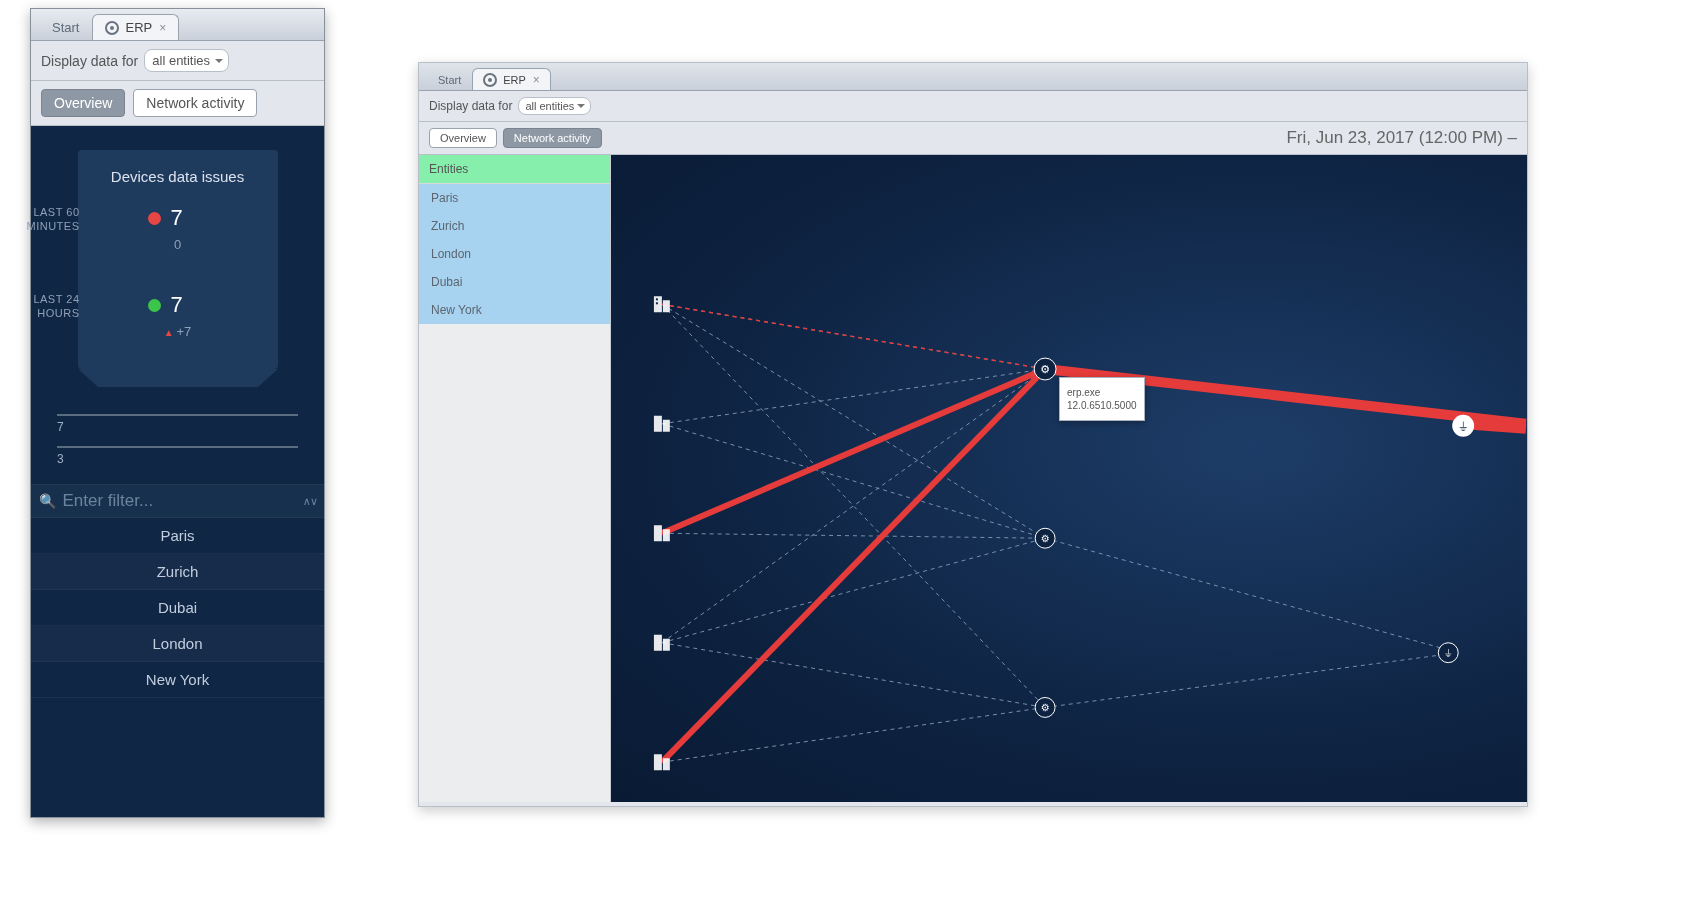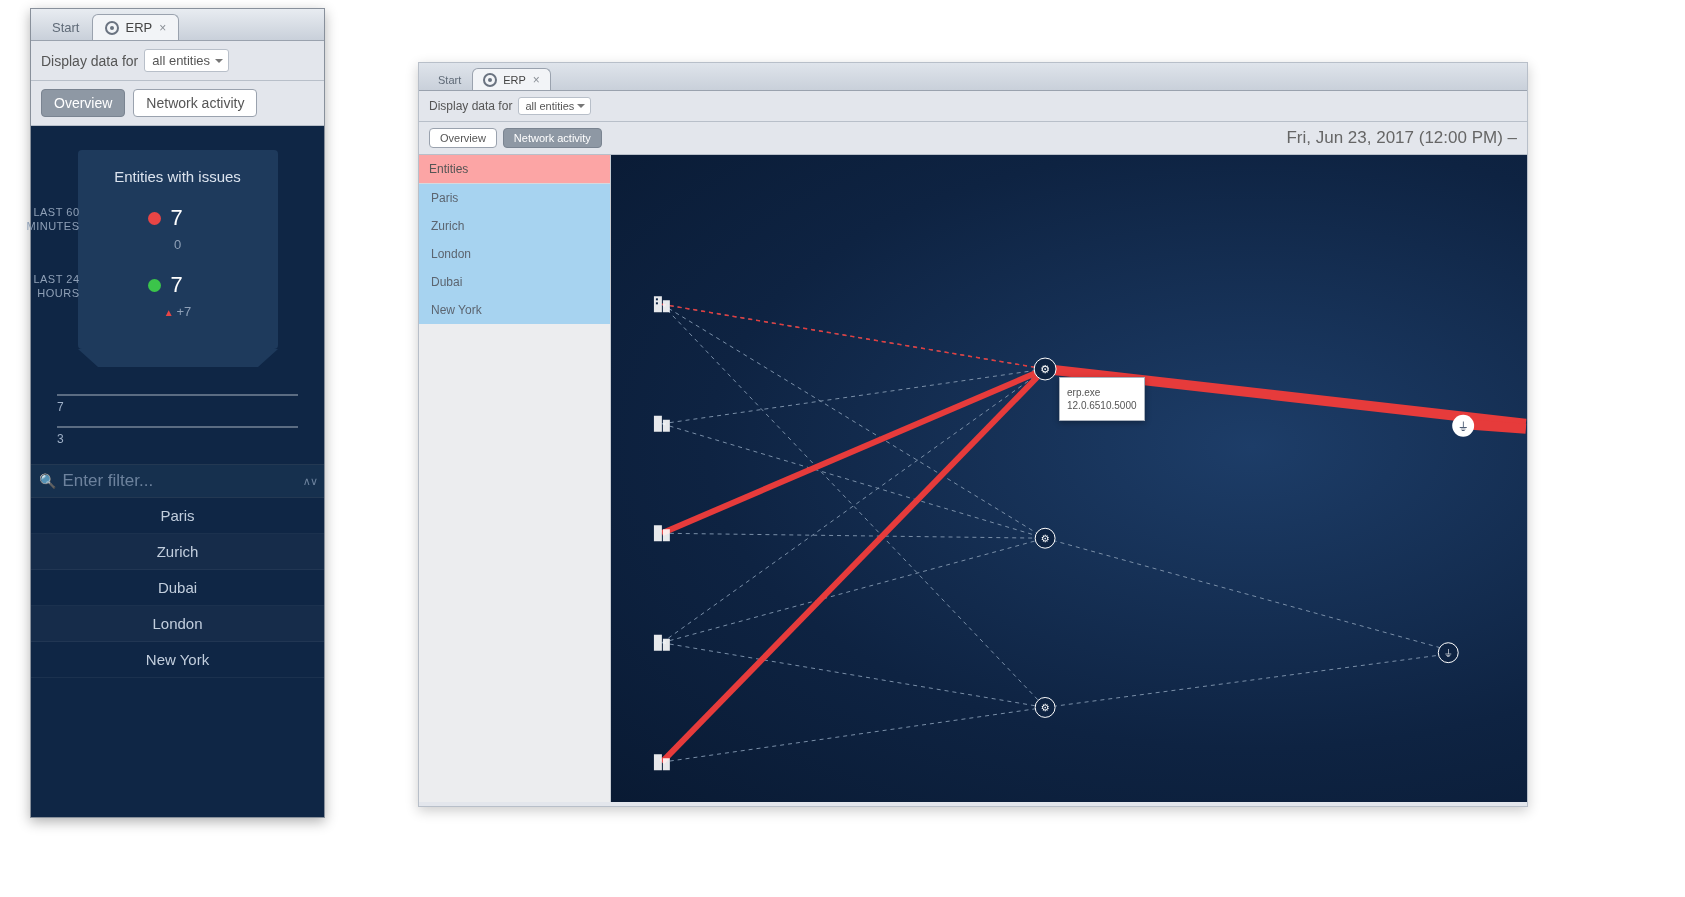--- a/index.html
+++ b/index.html
@@ -7,21 +7,21 @@
 
 
 .left-panel{position:absolute;left:30px;top:8px;width:295px;height:810px;background:#0f2645;border:1px solid #88909b;box-shadow:0 4px 12px rgba(0,0,0,.3)}
 .left-panel .tabstrip{height:32px;background:linear-gradient(#e8ecf1,#c9d0da);border-bottom:1px solid #9aa2ae;display:flex;align-items:flex-end;padding-left:8px}
 .tab{height:26px;padding:0 12px;font-size:13px;color:#5f6a77;display:flex;align-items:center;border:1px solid transparent;border-bottom:none;border-radius:6px 6px 0 0;background:transparent;cursor:pointer}
 .tab.active{background:#f2f4f7;border-color:#9aa2ae;color:#444}
 .tab .target-icon{width:14px;height:14px;border-radius:50%;border:2px solid #6a7380;margin-right:6px;display:inline-flex;align-items:center;justify-content:center}
 .tab .target-icon::after{content:"";width:4px;height:4px;border-radius:50%;background:#6a7380}
 .tab .close{margin-left:7px;color:#8a8f96;font-size:12px}
 .toolbar{background:#e3e6ec;border-bottom:1px solid #b8bfc9;padding:8px 10px;font-size:14px;color:#555;display:flex;align-items:center;gap:6px}
-.select{background:#fff;border:1px solid #b8bfc9;border-radius:3px;padding:3px 18px 3px 7px;font-size:13px;color:#555;position:relative;cursor:pointer}
+.select{background:#fff;border:1px solid #b8bfc9;border-radius:8px;padding:3px 18px 3px 7px;font-size:13px;color:#555;position:relative;cursor:pointer}
 .select::after{content:"";position:absolute;right:5px;top:50%;border:4px solid transparent;border-top-color:#777;transform:translateY(-2px)}
 .btnbar{background:#e3e6ec;border-bottom:1px solid #b8bfc9;padding:8px 10px;display:flex;gap:8px}
 .btn{padding:5px 12px;font-size:14px;border:1px solid #9aa2ae;border-radius:4px;background:#fff;color:#555;cursor:pointer}
 .btn.active{background:#8e98a4;color:#fff;border-color:#7a8491}
 
 
 .dark-area{color:#cdd6e3}
 .issue-card{margin:24px auto 0;width:200px;background:#1e3a5c;border-radius:4px;padding:18px 10px 30px;position:relative}
 .issue-card::after{content:"";position:absolute;left:50%;bottom:-18px;transform:translateX(-50%);border:20px solid transparent;border-top:18px solid #1e3a5c;border-bottom:none;width:160px}
 .issue-card h3{text-align:center;font-weight:400;font-size:15px;color:#dbe3ee;margin-bottom:20px}
@@ -51,21 +51,21 @@
 .right-panel .tab{height:22px;font-size:11px;padding:0 10px}
 .right-panel .toolbar{padding:6px 10px;font-size:12px}
 .right-panel .select{font-size:11px;padding:2px 16px 2px 6px}
 .right-panel .btnbar{padding:6px 10px;justify-content:space-between;align-items:center}
 .right-panel .btn{font-size:11px;padding:3px 10px}
 .right-panel .btngroup{display:flex;gap:6px}
 .timestamp{font-size:17px;color:#666}
 
 .rbody{display:flex;height:calc(100% - 96px)}
 .ents{width:192px;background:#ecedef;border-right:1px solid #c7ccd3}
-.ents .hdr{background:#fca5a5;padding:7px 10px;font-size:12px;color:#555;border-bottom:1px solid #d6d9de}
+.ents .hdr{background:#86efac;padding:7px 10px;font-size:12px;color:#555;border-bottom:1px solid #d6d9de}
 .ents .erow{padding:7px 12px;font-size:12px;color:#5c6570;cursor:pointer}
 .ents .erow.sel{background:#a7d3f0}
 .canvas-wrap{flex:1;background:radial-gradient(ellipse at 70% 45%,#1d3d68 0%,#0e2342 60%,#091a33 100%);position:relative;overflow:hidden}
 .canvas-toolbar{position:absolute;top:0;left:0;right:0;padding:5px 8px;display:flex;align-items:center;gap:6px;color:#ddd;font-size:12px;z-index:5}
 .canvas-toolbar .select{background:#fff;color:#555;font-size:11px;padding:3px 20px 3px 8px;min-width:180px}
 svg.net{position:absolute;inset:0;width:100%;height:100%}
 .node-icon{fill:#fff}
 .node-bg{fill:#0e2342;stroke:#fff;stroke-width:1}
 .dash{stroke:#7a8fa8;stroke-width:1;stroke-dasharray:4 4;fill:none}
 .reddash{stroke:#e63b3b;stroke-width:1.5;stroke-dasharray:4 4;fill:none}
@@ -89,32 +89,32 @@
     <span>Display data for</span>
     <span class="select">all entities</span>
   </div>
   <div class="btnbar">
     <button class="btn active">Overview</button>
     <button class="btn">Network activity</button>
   </div>
 
   <div class="dark-area">
     <div class="issue-card">
-      <h3>Entities with issues</h3>
+      <h3>Devices data issues</h3>
 
       <div style="position:relative">
         <div class="side-label">LAST 60 MINUTES</div>
         <div class="issue-row">
           <span class="dot red"></span>
           <span class="bignum">7</span>
         </div>
         <div class="subnum">0</div>
       </div>
 
-      <div style="position:relative;margin-top:20px">
+      <div style="position:relative;margin-top:40px">
         <div class="side-label">LAST 24 HOURS</div>
         <div class="issue-row">
           <span class="dot green"></span>
           <span class="bignum">7</span>
         </div>
         <div class="subnum">
           <span class="up">▲</span><span>+7</span>
         </div>
       </div>
     </div>

